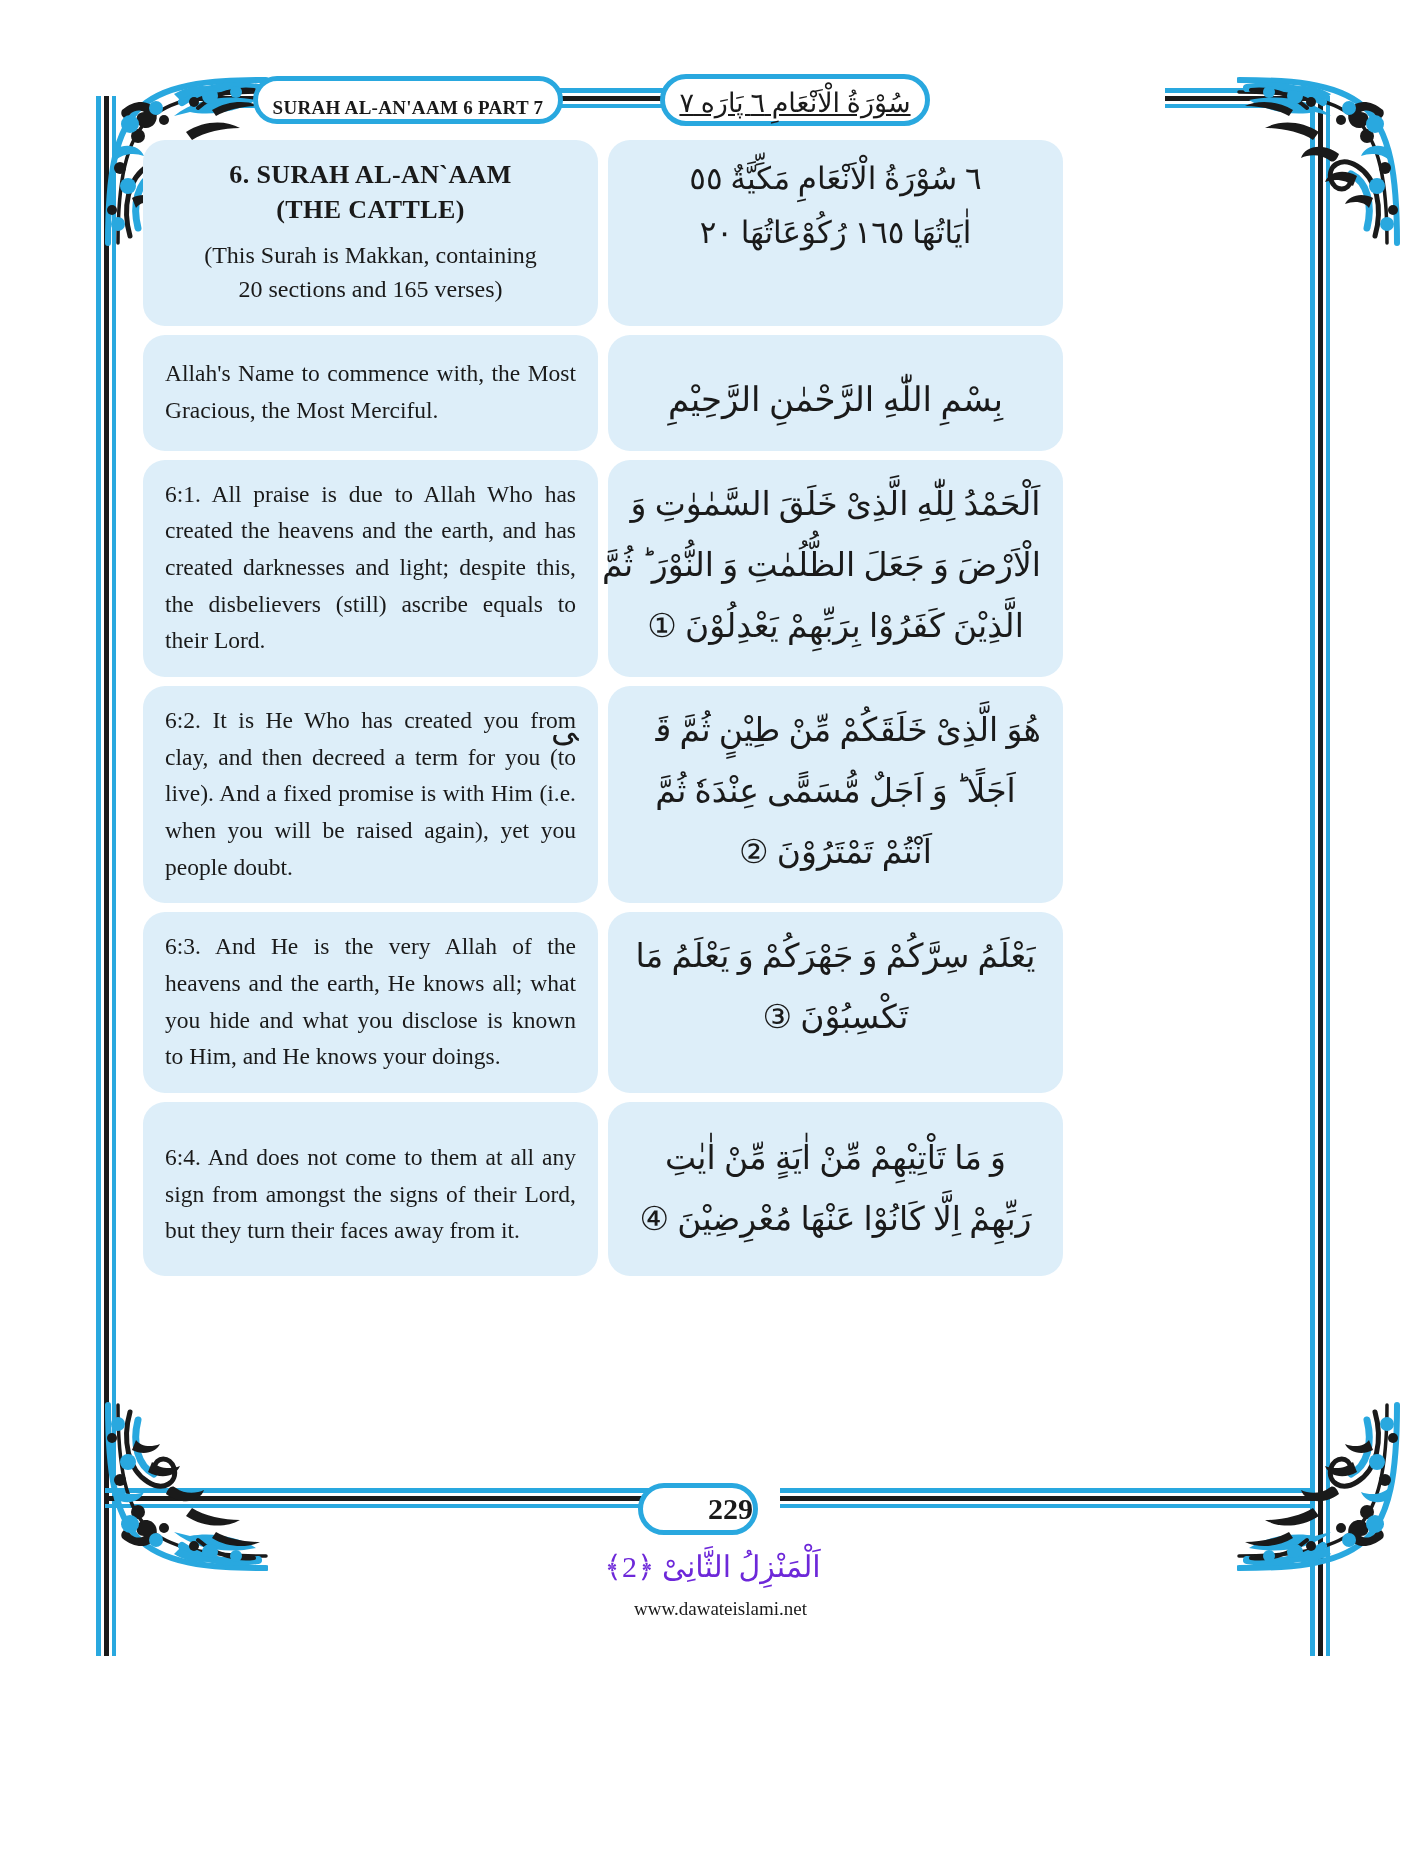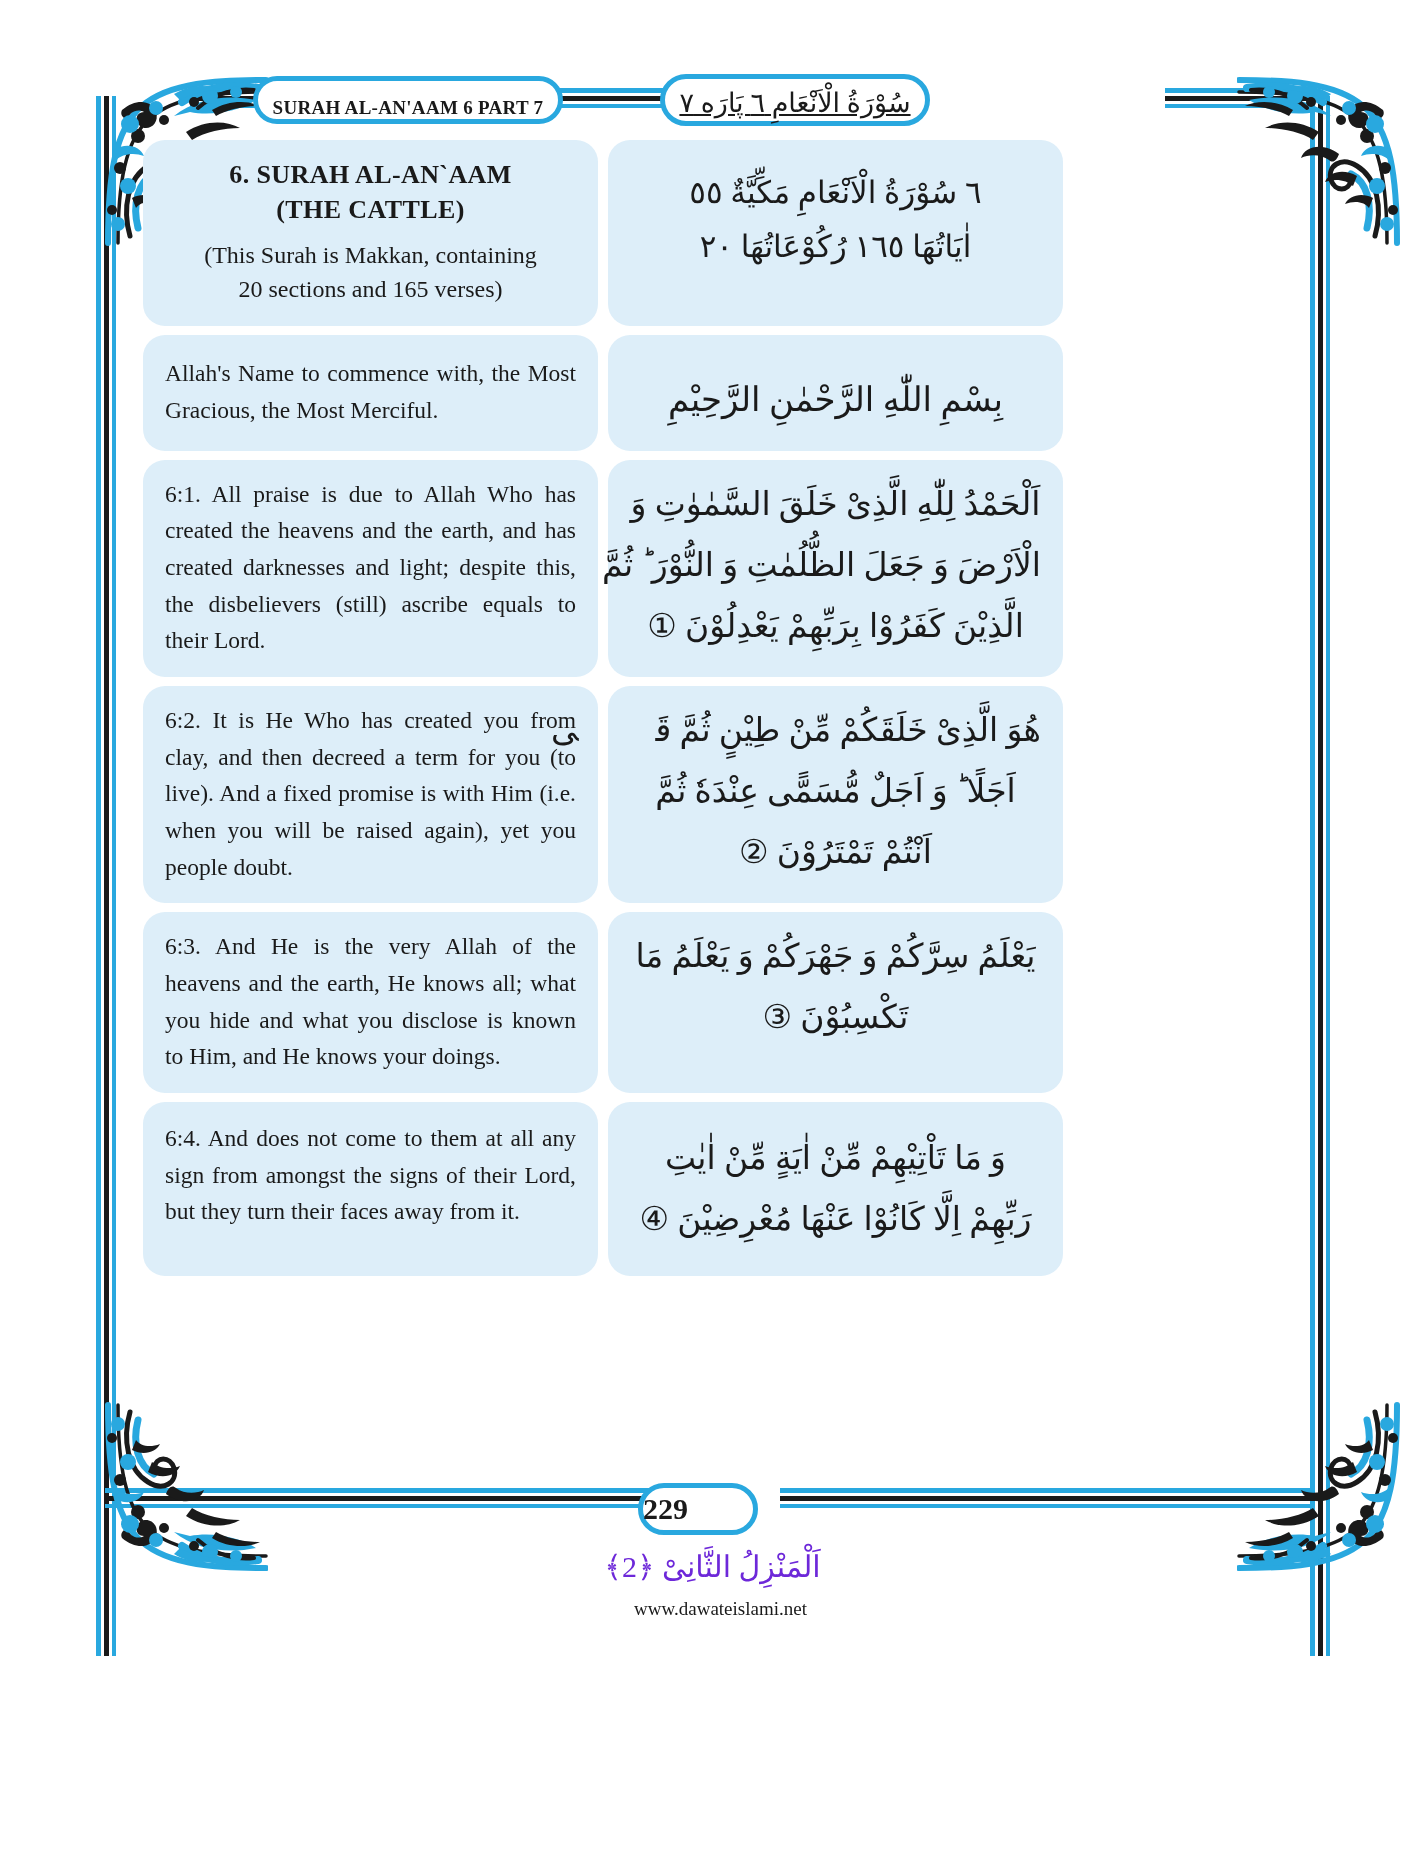--- a/index.html
+++ b/index.html
@@ -152,21 +152,21 @@
     letter-spacing: 0.4px;
     line-height: 1.33;
   }
   #title-panel .t2 {
     font-size: 24px;
     line-height: 1.4;
     margin-top: 12px;
   }
   #title-ar {
     text-align: center;
-    padding-top: 26px;
+    padding-top: 12px;
   }
   #title-ar .aline { font-size: 31px; line-height: 1.75; }
 
   
   #bism-eng { padding: 20px 22px 22px 22px; }
   #bism-ar  { padding-top: 34px; font-size: 34px; }
 
   
   #footer {
     position: absolute;
@@ -175,21 +175,21 @@
     text-align: center;
   }
   #pagenum-pill {
     position: absolute;
     left: 638px; top: 28px;
     width: 120px; height: 52px;
     background: #fff;
     border: 5px solid #29a8df;
     border-radius: 30px;
     box-sizing: border-box;
-    display: flex; align-items: center; justify-content: flex-start;
+    display: flex; align-items: center; justify-content: flex-end;
     z-index: 6;
   }
   #pagenum-pill span {
     font-family: "Liberation Serif", serif;
     font-weight: bold;
     font-size: 30px;
     color: #1a1a1a;
   }
   #manzil {
     position: absolute;
@@ -448,21 +448,21 @@
         <span class="vnum">6:3.</span>
         <span>And He is the very Allah of the heavens and the earth, He knows all; what you hide and what you disclose is known to Him, and He knows your doings.</span>
       </div>
       <div class="panel ar">
         <span class="aline">یَعْلَمُ سِرَّكُمْ وَ جَهْرَكُمْ وَ یَعْلَمُ مَا</span>
         <span class="aline">تَكْسِبُوْنَ ③</span>
       </div>
     </div>
 
     <div class="row">
-      <div class="panel eng" style="padding-top:18px;padding-bottom:26px">
+      <div class="panel eng" style="padding-top:37px;padding-bottom:26px">
         <span class="vnum">6:4.</span>
         <span>And does not come to them at all any sign from amongst the signs of their Lord, but they turn their faces away from it.</span>
       </div>
       <div class="panel ar" style="padding-top:26px;padding-bottom:26px">
         <span class="aline">وَ مَا تَاْتِیْهِمْ مِّنْ اٰیَةٍ مِّنْ اٰیٰتِ</span>
         <span class="aline">رَبِّهِمْ اِلَّا كَانُوْا عَنْهَا مُعْرِضِیْنَ ④</span>
       </div>
     </div>
 
   </div>

